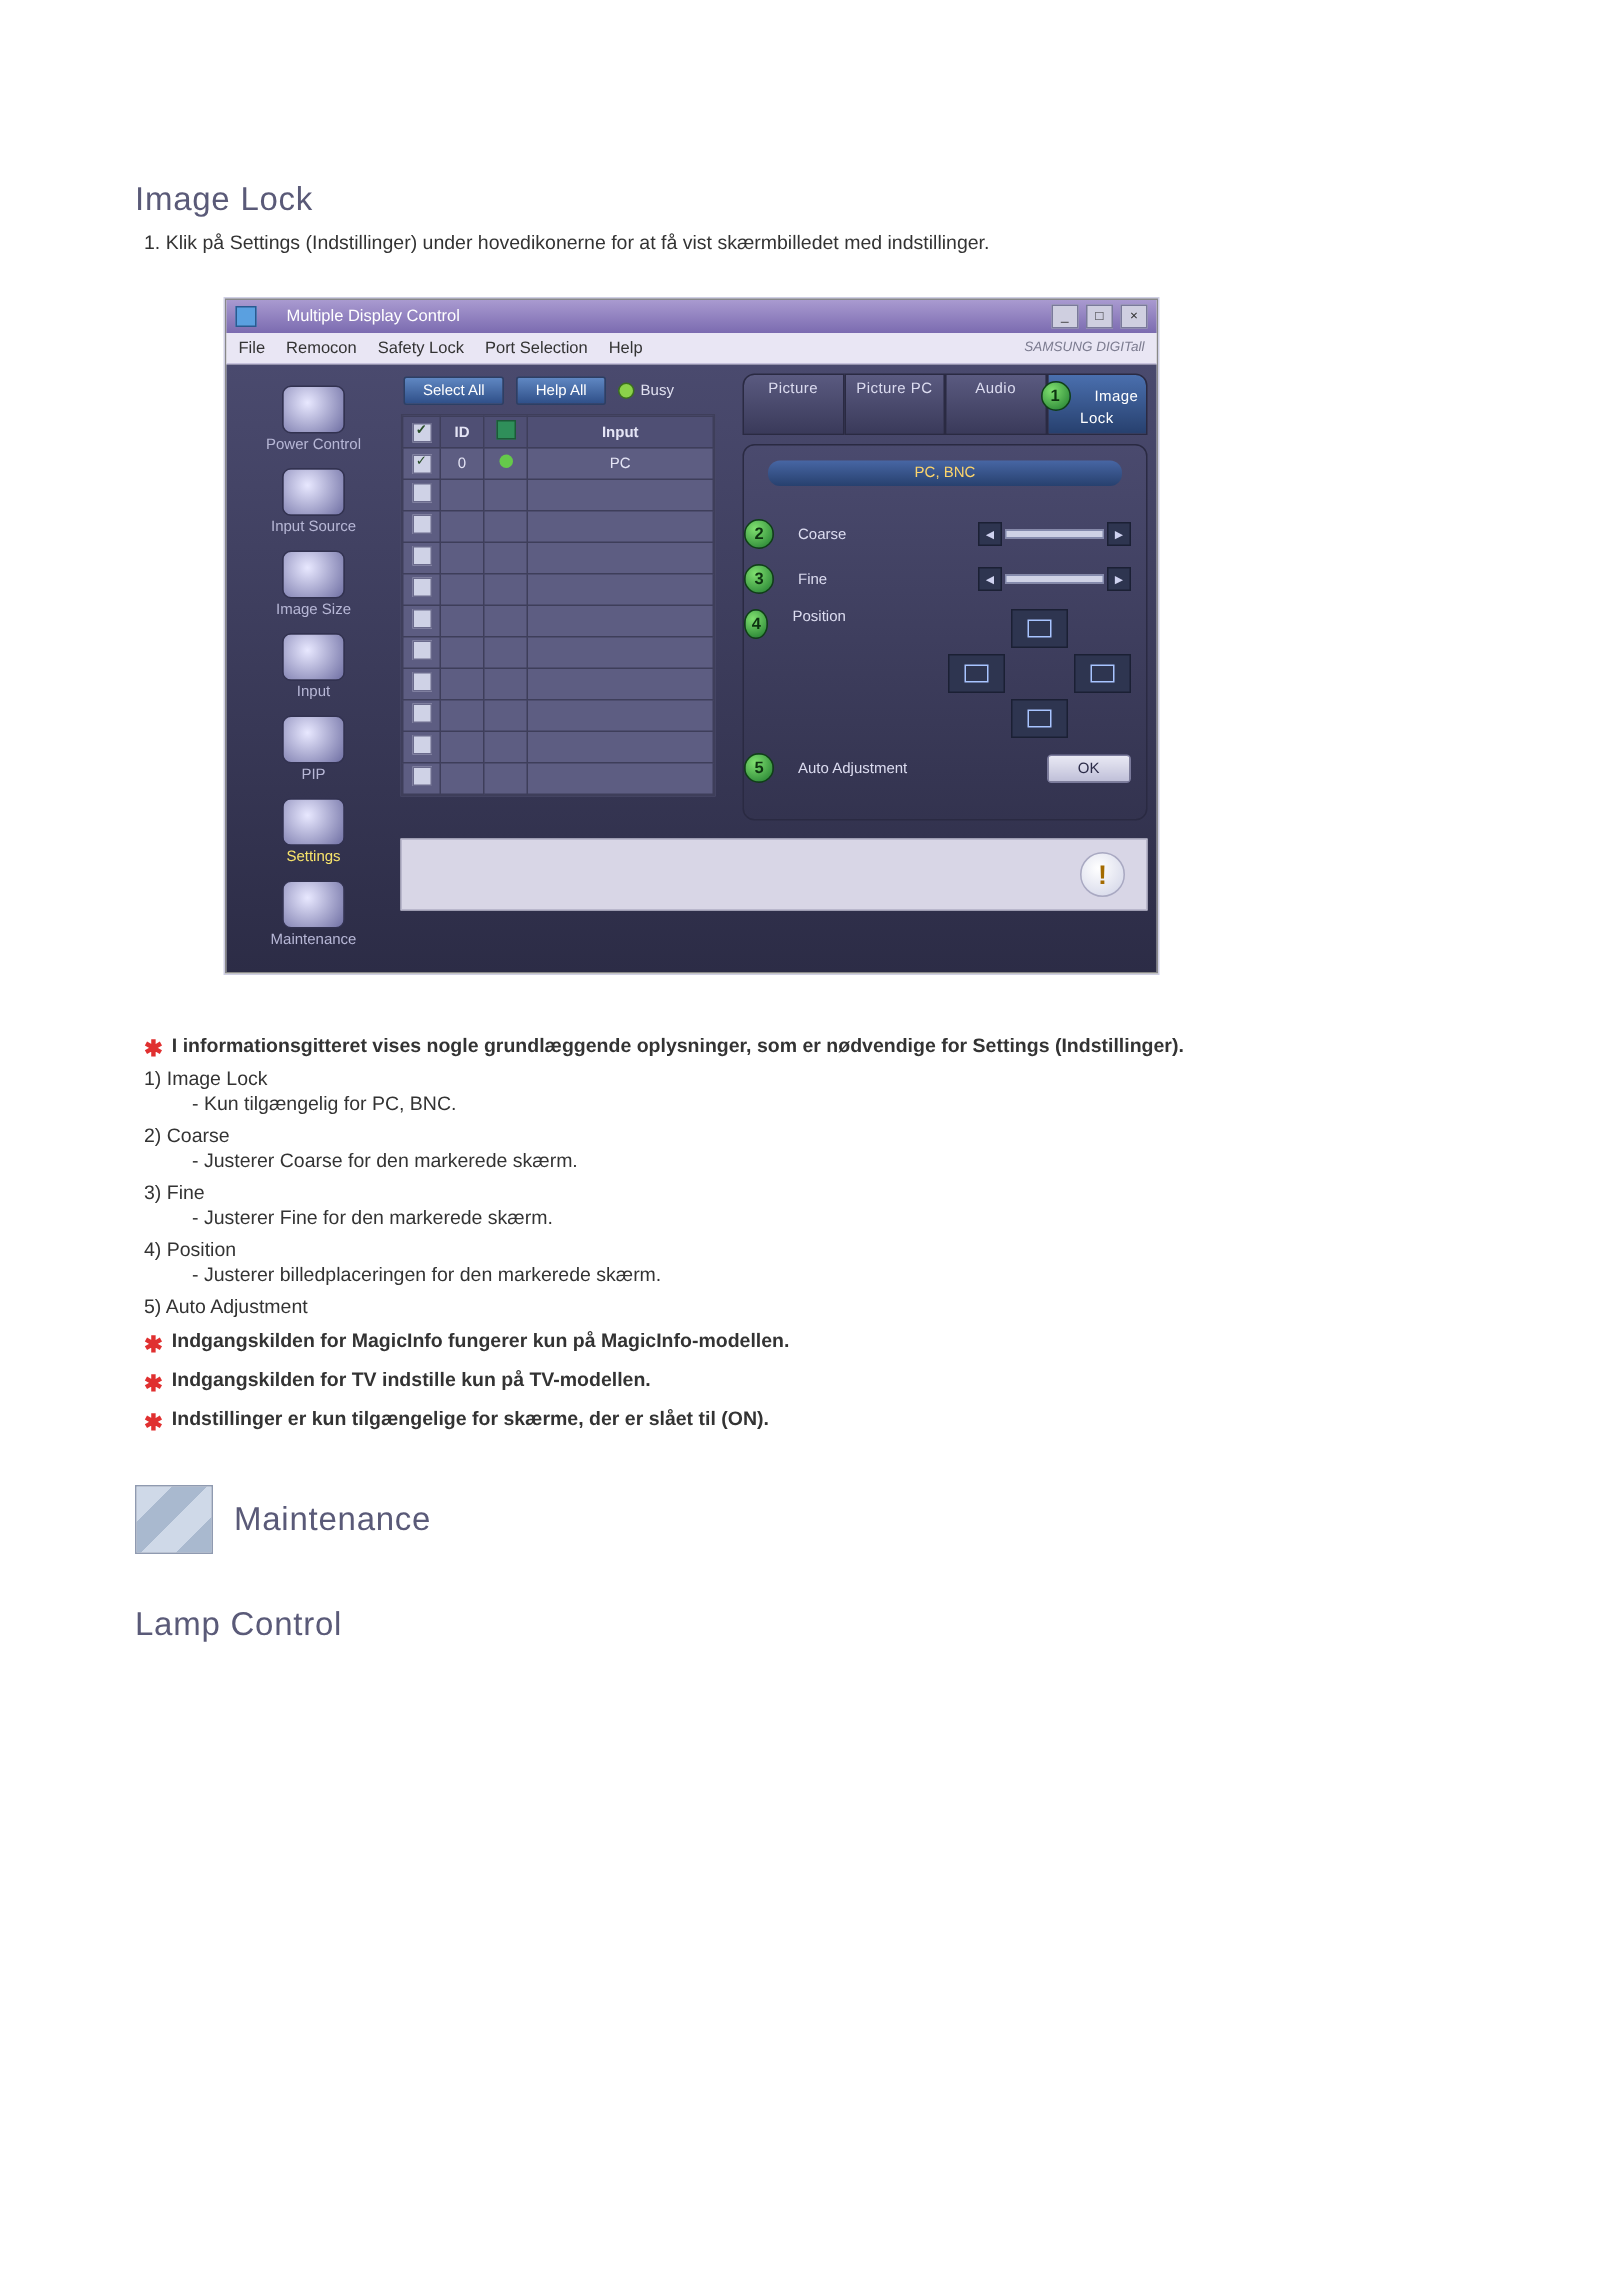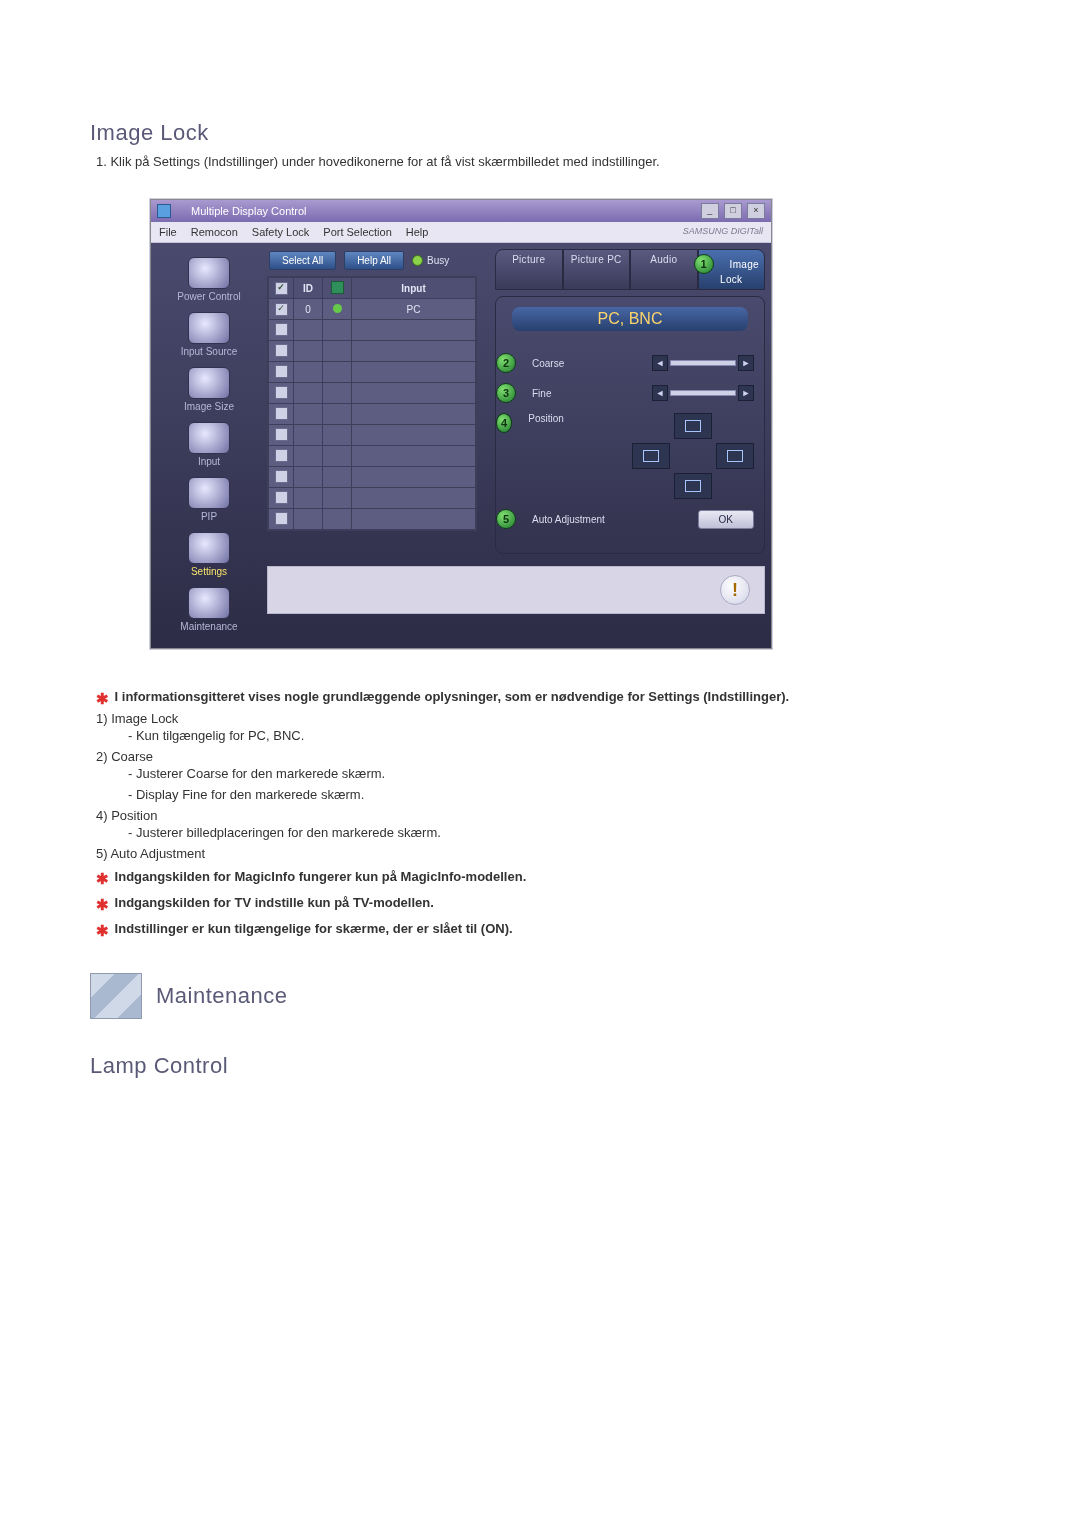--- a/index.html
+++ b/index.html
@@ -121,21 +121,21 @@
     color:#0d3310;font-weight:bold;align-items:center;justify-content:center;
     border:1px solid #0f3f17;font-size:11px;margin-right:6px;
     position:relative;left:-10px;
   }
   .panel{
     background:linear-gradient(#4a4a6e,#33334f);
     border:1px solid #2a2a42;border-radius:8px;padding:10px 10px 14px 10px;
   }
   .panel .hd{
     background:linear-gradient(#4766a4,#27406e);color:#fcd46b;
-    text-align:center;padding:3px 0;border-radius:8px;font-size:16px;margin:0 6px 22px 6px;
+    text-align:center;padding:3px 0;border-radius:8px;font-size:10px;margin:0 6px 22px 6px;
   }
   .row{display:flex;align-items:center;margin:10px 0;font-size:10px}
   .row .lab{width:120px}
   .slider{
     flex:1;display:flex;align-items:center;gap:2px;
   }
   .arrow{
     width:14px;height:14px;background:#2e3550;border:1px solid #1b2034;color:#cfd2f0;
     display:flex;align-items:center;justify-content:center;font-size:9px;
   }
@@ -391,21 +391,22 @@
     <span class="star">✱</span>
     <span>I informationsgitteret vises nogle grundlæggende oplysninger, som er nødvendige for Settings (Indstillinger).</span>
   </div>
 
   <div class="ol">1)  Image Lock</div>
   <div class="sub">- Kun tilgængelig for PC, BNC.</div>
 
   <div class="ol">2)  Coarse</div>
   <div class="sub">- Justerer Coarse for den markerede skærm.</div>
 
-  <div class="sub">- Display Fine for den markerede skærm.</div>
+  <div class="ol">3)  Fine</div>
+  <div class="sub">- Justerer Fine for den markerede skærm.</div>
 
   <div class="ol">4)  Position</div>
   <div class="sub">- Justerer billedplaceringen for den markerede skærm.</div>
 
   <div class="ol">5)  Auto Adjustment</div>
 
   <div class="note">
     <span class="star">✱</span>
     <span>Indgangskilden for MagicInfo fungerer kun på MagicInfo-modellen.</span>
   </div>

